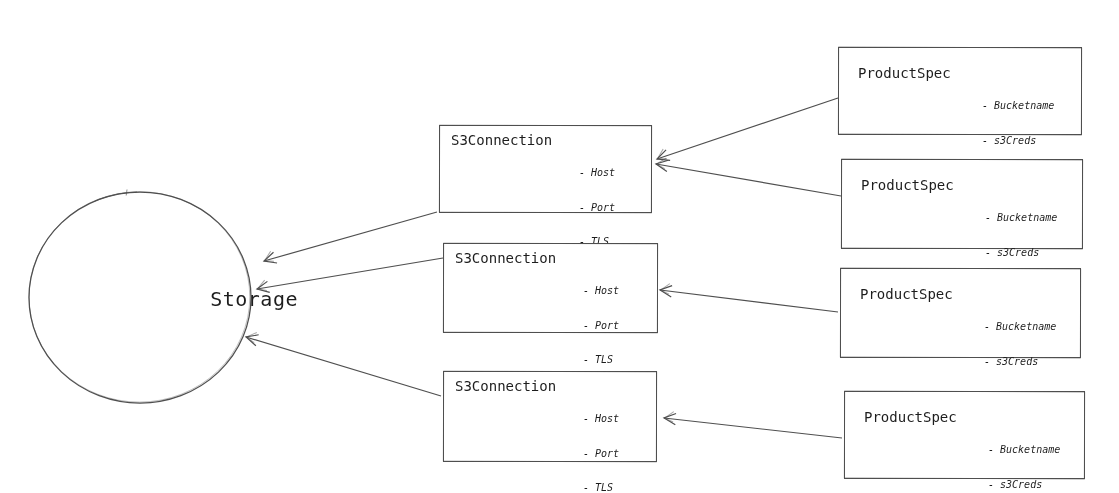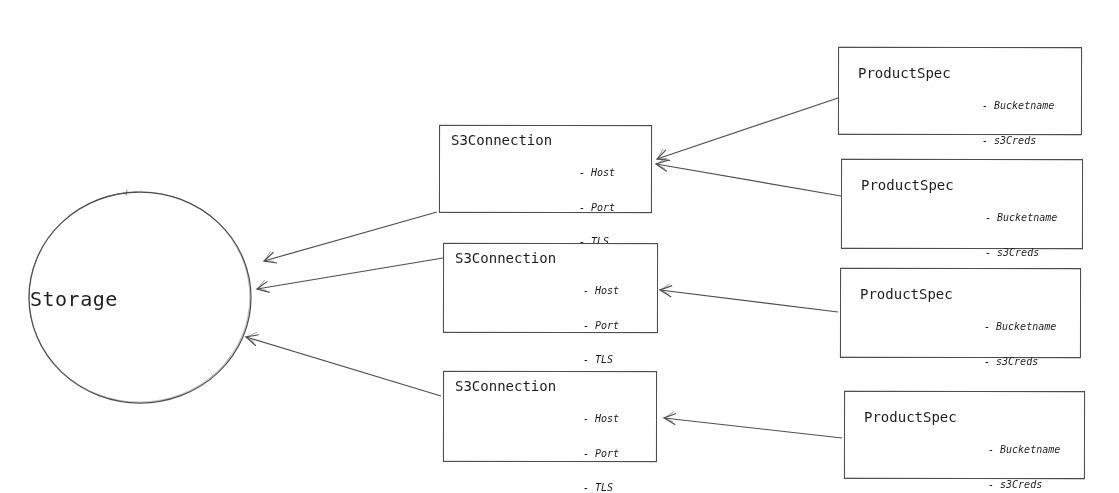--- a/index.html
+++ b/index.html
@@ -58,21 +58,21 @@
     font-style: italic;
   }
   .s3 .node-title { left: 11px; top: 7px; }
   .s3 .node-attrs { left: 139px; top: 18px; }
   .ps .node-title { left: 19px; top: 18px; }
   .ps .node-attrs { left: 143px; top: 29px; }
 
   .storage-label {
     position: absolute;
     left: 30px; top: 287px; width: 268px;
-    text-align: left;
+    text-align: right;
     font-size: 20px;
     letter-spacing: .5px;
     color: var(--text);
     white-space: pre;
   }
 </style>
 </head>
 <body>
 
 <div class="canvas">

